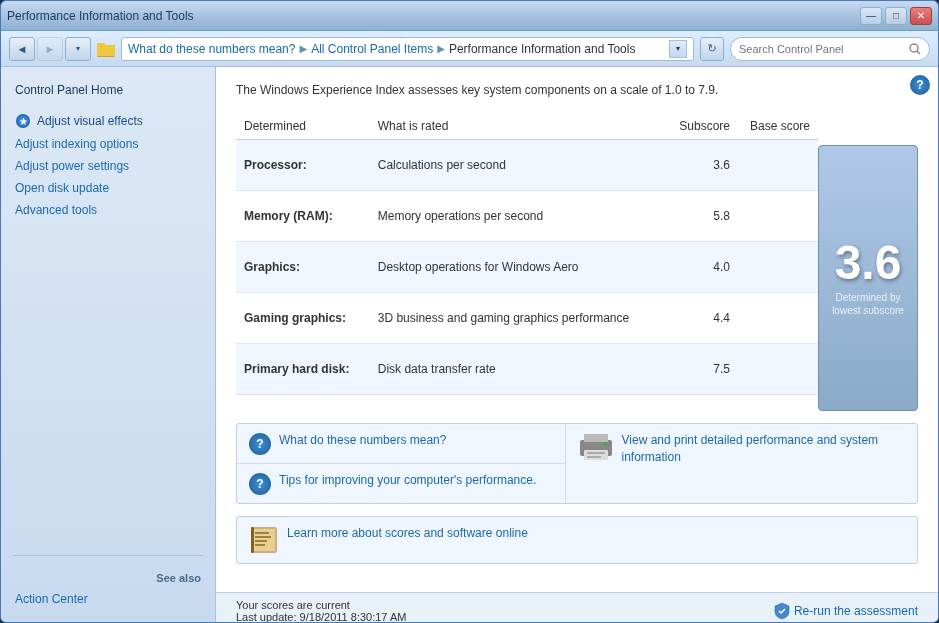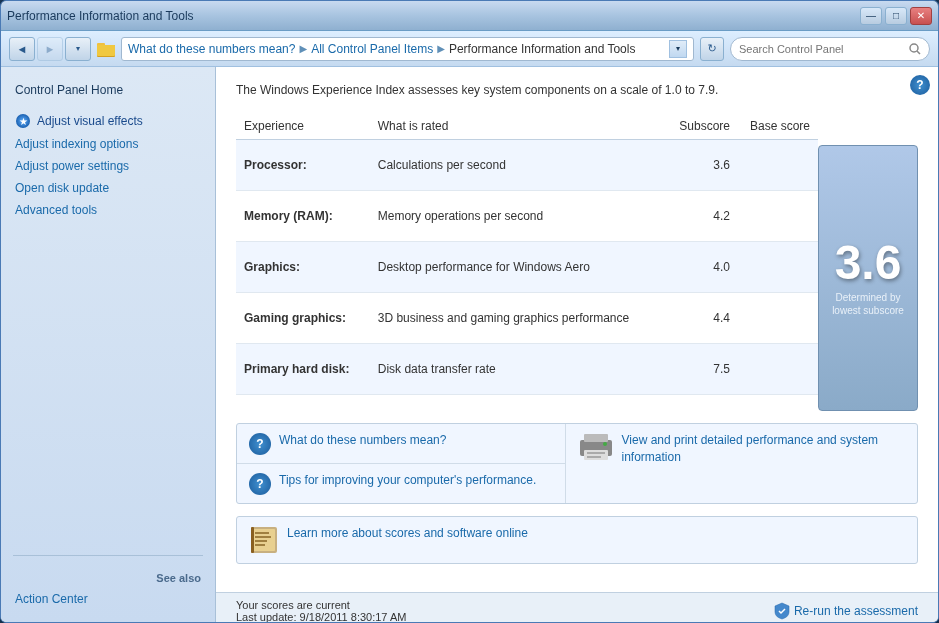--- a/index.html
+++ b/index.html
@@ -524,42 +524,42 @@
 
         <div class="help-icon">?</div>
 
         <p class="page-subtitle">The Windows Experience Index assesses key system components on a scale of 1.0 to 7.9.</p>
 
         <div class="table-score-wrapper">
           <div class="perf-table-wrap">
             <table class="perf-table">
               <thead>
                 <tr>
-                  <th>Experience</th>
+                  <th>Determined</th>
                   <th>What is rated</th>
                   <th class="right">Subscore</th>
                   <th class="right" style="width:80px">Base score</th>
                 </tr>
               </thead>
               <tbody id="perf-rows">
               <tr>
       <td class="bold">Processor:</td>
       <td>Calculations per second</td>
       <td class="right">3.6</td>
       <td></td>
     </tr>
                   <tr>
       <td class="bold">Memory (RAM):</td>
       <td>Memory operations per second</td>
-      <td class="right">4.2</td>
+      <td class="right">5.8</td>
       <td></td>
     </tr>
                   <tr>
       <td class="bold">Graphics:</td>
-      <td>Desktop performance for Windows Aero</td>
+      <td>Desktop operations for Windows Aero</td>
       <td class="right">4.0</td>
       <td></td>
     </tr>
                   <tr>
       <td class="bold">Gaming graphics:</td>
       <td>3D business and gaming graphics performance</td>
       <td class="right">4.4</td>
       <td></td>
     </tr>
                   <tr>

